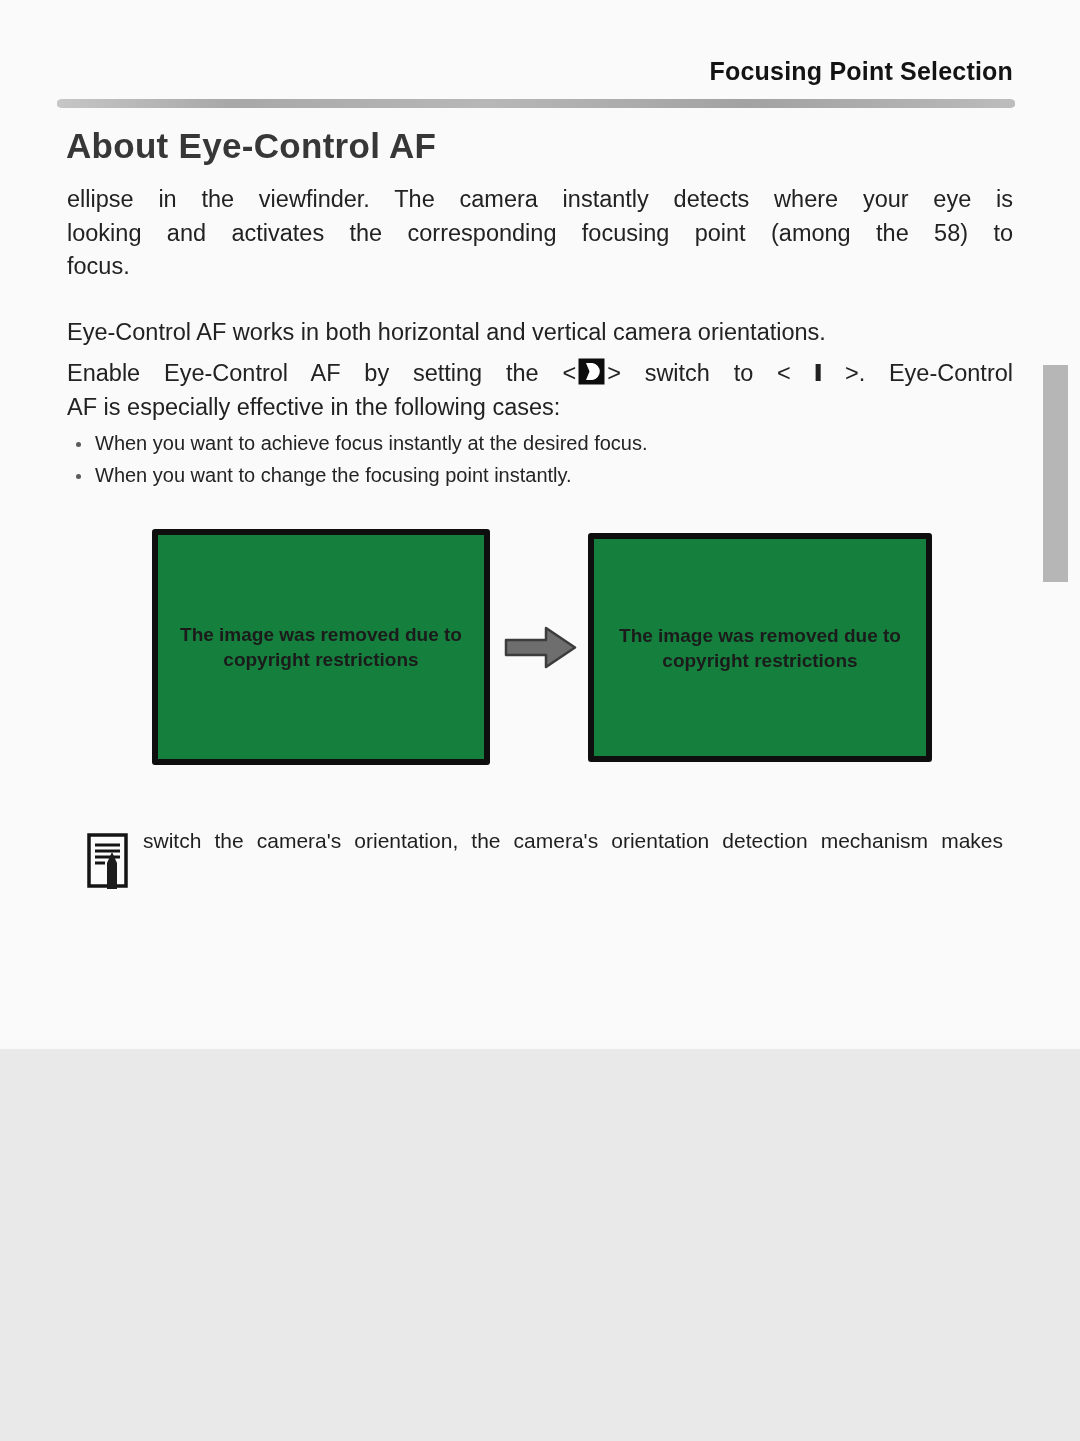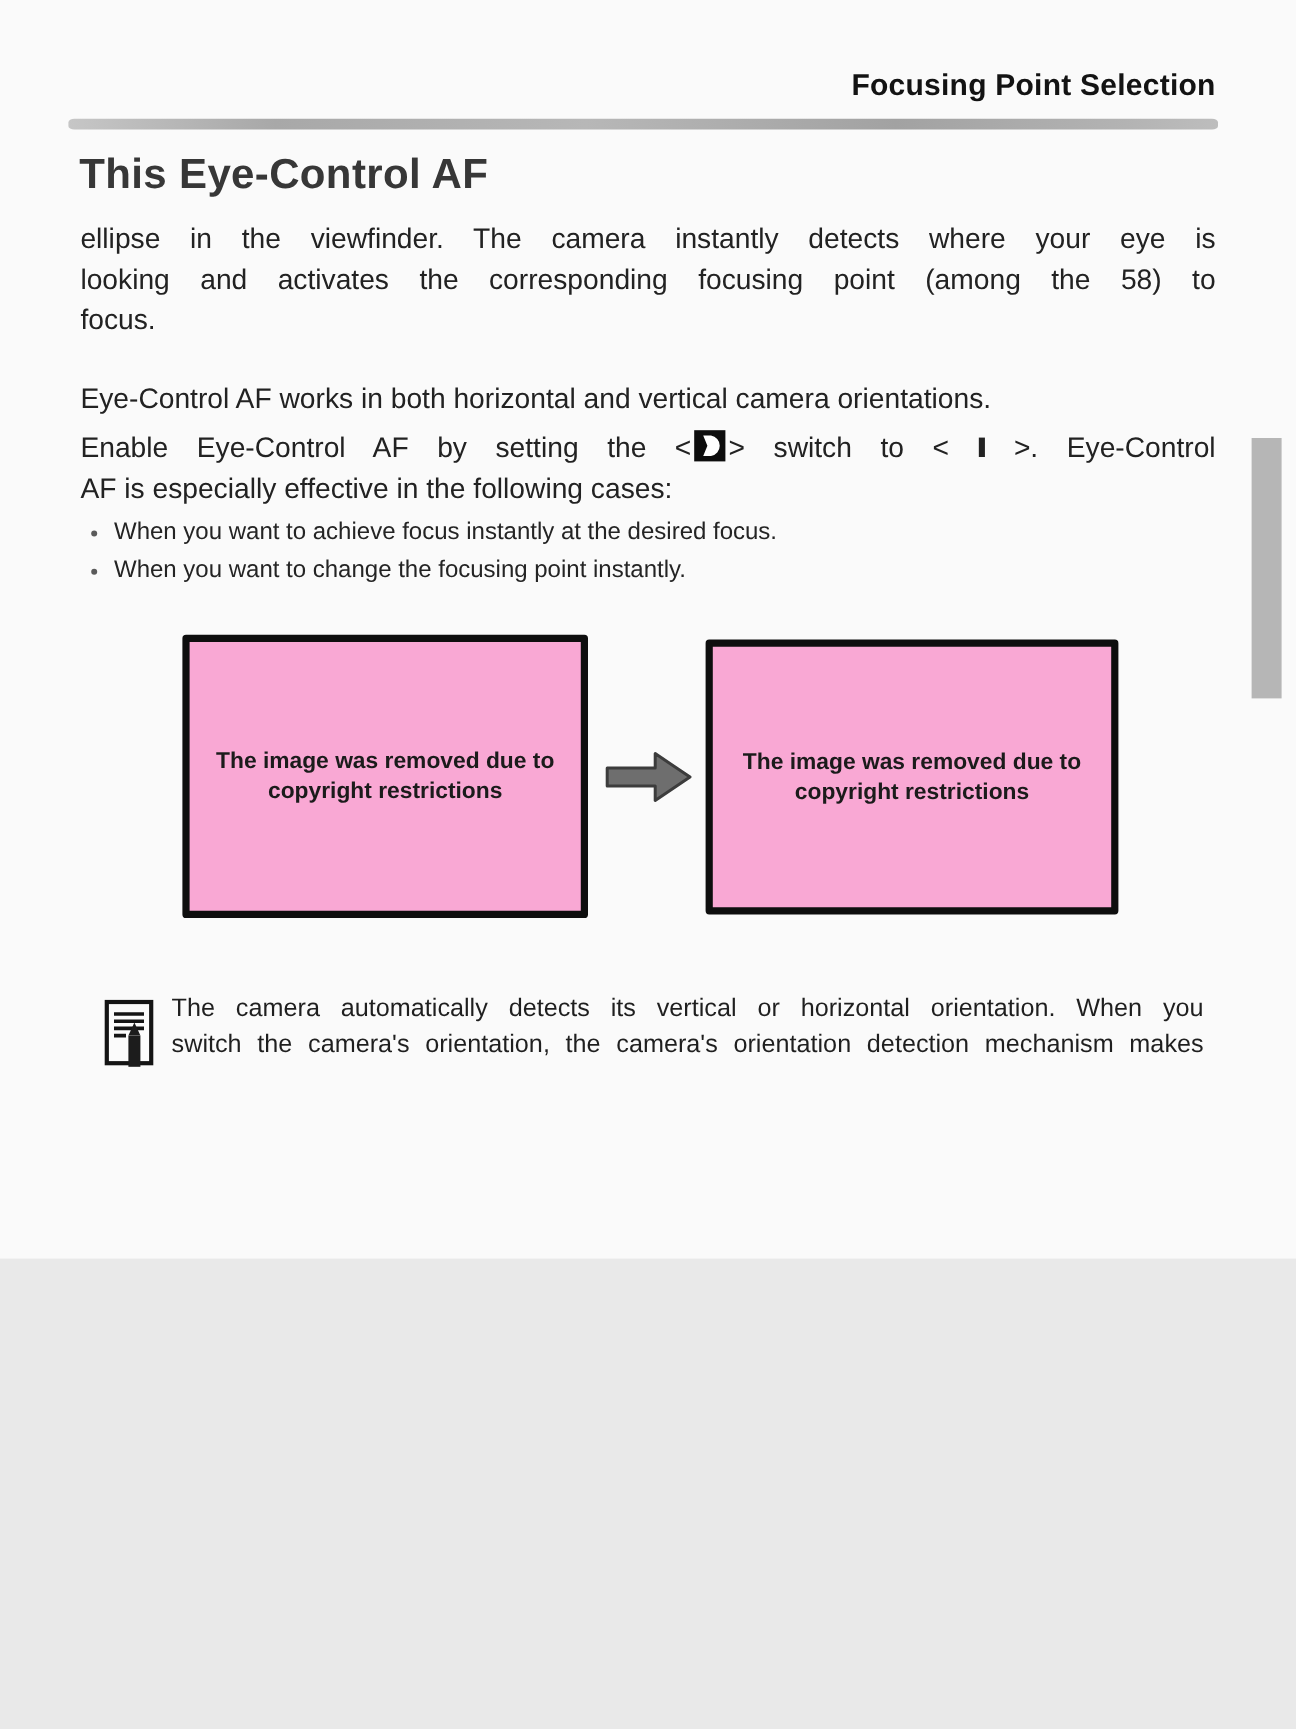--- a/index.html
+++ b/index.html
@@ -31,21 +31,21 @@
   .jl { text-align:justify; text-align-last:justify; }
   .jl.last { text-align-last:left; }
   .ec-icon { display:inline-block; width:27px; height:27px; vertical-align:-4px; margin:0 2px; }
   .switch-bar { font-weight:bold; display:inline-block; transform:scaleX(1.5); }
   
   .bullets { position:absolute; left:76px; top:432px; margin:0; padding:0; list-style:none; }
   .bullets li { display:flex; align-items:flex-start; height:32px; font-size:20px; color:#242424; }
   .bullets .dot { width:5px; height:5px; border-radius:50%; background:#5a5a5a; margin:10px 14px 0 0; flex:none; }
   
   .img-box {
-    position:absolute; box-sizing:border-box; border:6px solid #0e0e0e; background:#f9a8d4;
+    position:absolute; box-sizing:border-box; border:6px solid #0e0e0e; background:#15803d;
     border-radius:3px; display:flex; align-items:center; justify-content:center;
   }
   .img-box.left  { left:152px; top:529px; width:338px; height:236px; }
   .img-box.right { left:588px; top:533px; width:344px; height:229px; }
   .box-text { width:300px; text-align:center; font-size:19px; font-weight:bold; line-height:25px; color:#1b1b1b; }
   .arrow-svg { position:absolute; left:504px; top:624px; width:74px; height:47px; }
   
   .note-icon-svg { position:absolute; left:86px; top:832px; width:45px; height:64px; }
   .note-text { position:absolute; left:143px; top:826px; width:860px; font-size:21px; line-height:30px; color:#1f1f1f; }
   
@@ -54,21 +54,21 @@
   .scan-dot { position:absolute; left:386px; top:1190px; width:5px; height:6px; border-radius:50%; background:#9a9a9a; }
 </style>
 </head>
 <body>
 
 <div class="page">
 
   <div class="section-header">Focusing Point Selection</div>
   <div class="header-rule"></div>
 
-  <h1 class="page-title">This Eye-Control AF</h1>
+  <h1 class="page-title">About Eye-Control AF</h1>
 
   <div class="para p1">
     <div class="jl">ellipse in the viewfinder. The camera instantly detects where your eye is</div>
     <div class="jl">looking and activates the corresponding focusing point (among the 58) to</div>
     <div class="jl last">focus.</div>
   </div>
 
   <div class="para p2">Eye-Control AF works in both horizontal and vertical camera orientations.</div>
 
   <div class="para p3">
@@ -106,21 +106,20 @@
     <rect x="3" y="3" width="37" height="51" fill="#fbfbfb" stroke="#141414" stroke-width="3.5"></rect>
     <line x1="9" y1="13" x2="34" y2="13" stroke="#141414" stroke-width="3"></line>
     <line x1="9" y1="19" x2="34" y2="19" stroke="#141414" stroke-width="3"></line>
     <line x1="9" y1="25" x2="34" y2="25" stroke="#141414" stroke-width="3"></line>
     <line x1="9" y1="31" x2="19" y2="31" stroke="#141414" stroke-width="3"></line>
     <polygon points="26,20 21,31 31,31" fill="#1c1c1c"></polygon>
     <rect x="21" y="31" width="10" height="26" fill="#1c1c1c"></rect>
   </svg>
 
   <div class="note-text">
-    <div class="jl">The camera automatically detects its vertical or horizontal orientation. When you</div>
     <div class="jl">switch the camera's orientation, the camera's orientation detection mechanism makes</div>
   </div>
 
   <div class="side-tab"></div>
   <div class="scan-dot"></div>
   <div class="page-number">41</div>
 
 </div>
 
 </body></html>

